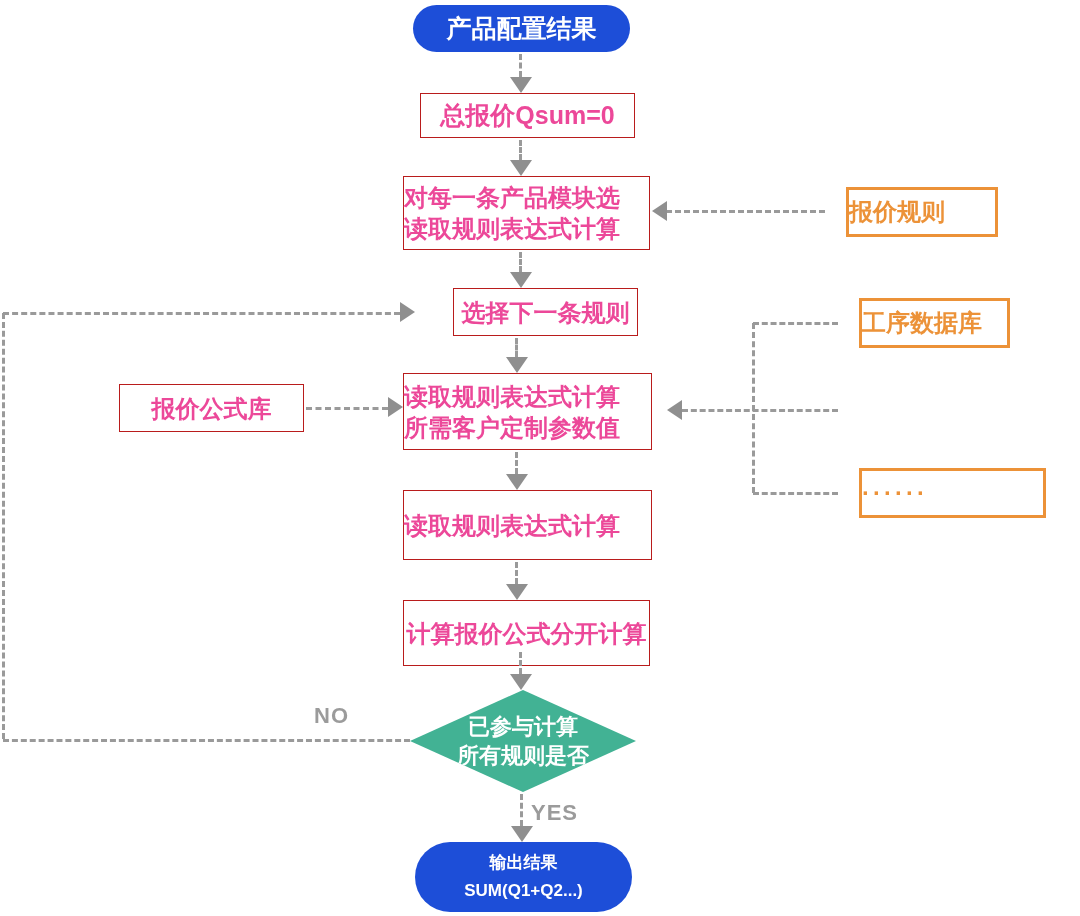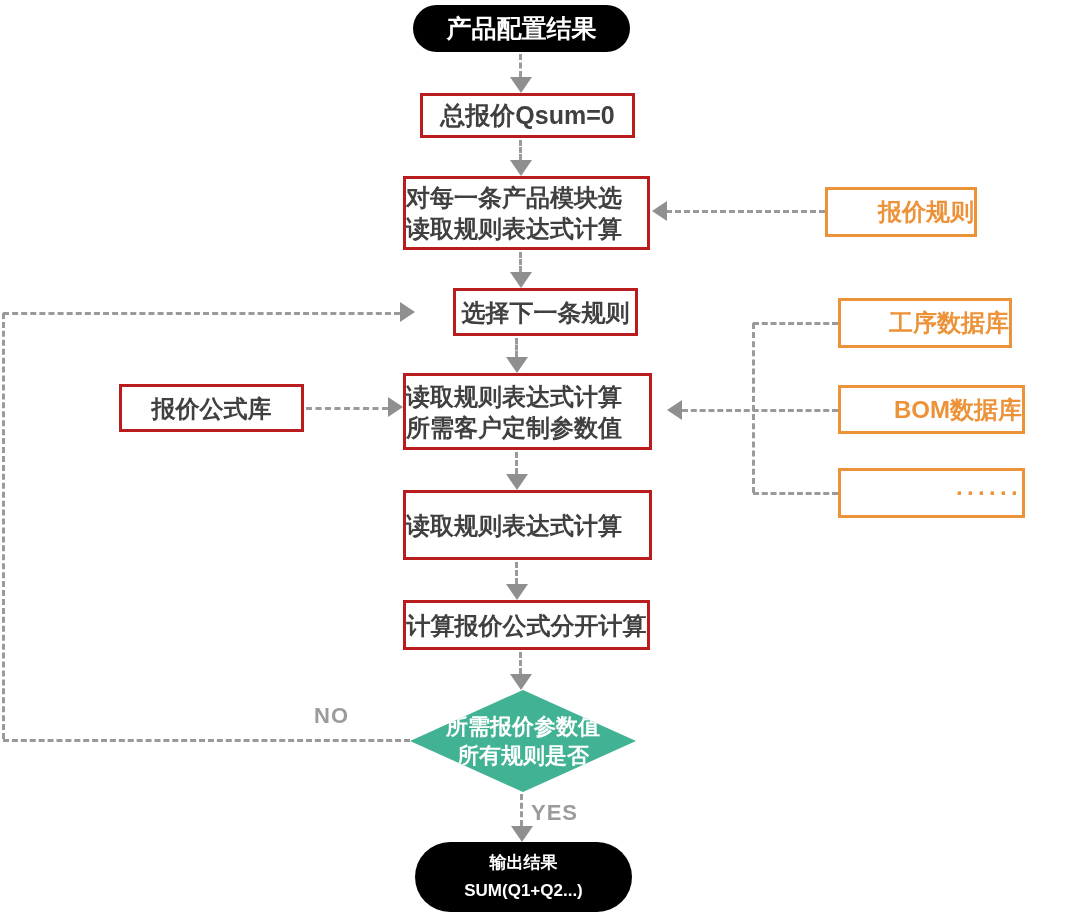--- a/index.html
+++ b/index.html
@@ -2,34 +2,34 @@
 <html><head>
 <meta charset="utf-8">
 <style>
   html,body{margin:0;padding:0;background:#ffffff;}
   #canvas{
     position:relative;width:1080px;height:916px;background:#ffffff;overflow:hidden;
     font-family:"Liberation Sans","DejaVu Sans",sans-serif;
   }
   
   .pill{
-    position:absolute;background:#000000;color:#ffffff;border-radius:36px;
+    position:absolute;background:#1d4ed8;color:#ffffff;border-radius:36px;
     display:flex;flex-direction:column;align-items:center;justify-content:center;
     font-weight:700;text-align:center;
   }
   .bluebox{
-    position:absolute;border:3px solid #b91c1c;color:#404040;background:#ffffff;
+    position:absolute;border:1px solid #b91c1c;color:#ec4899;background:#ffffff;
     font-weight:700;box-sizing:border-box;display:flex;flex-direction:column;justify-content:center;
   }
   .bluebox.center{align-items:center;text-align:center;}
   .bluebox.leftal{align-items:flex-start;text-align:left;}
   .orangebox{
     position:absolute;border:3px solid #EC9238;color:#EC9238;background:#ffffff;
-    font-weight:700;box-sizing:border-box;display:flex;align-items:center;justify-content:flex-end;
-    text-align:center;font-size:24px;
+    font-weight:700;box-sizing:border-box;display:flex;align-items:center;justify-content:flex-start;
+    text-align:center;font-size:24px;margin-left:21px;
   }
   .diamond{
     position:absolute;background:#42B294;color:#ffffff;
     clip-path:polygon(50% 0,100% 50%,50% 100%,0 50%);
     display:flex;flex-direction:column;align-items:center;justify-content:center;
     font-weight:700;font-size:22px;line-height:29px;text-align:center;
   }
   
   .vline{position:absolute;width:0;border-left:3px dashed #9A9A9A;}
   .hline{position:absolute;height:0;border-top:3px dashed #9A9A9A;}
@@ -85,54 +85,51 @@
     <span>报价公式库</span>
   </div>
   <div class="hline" style="left:306px;top:407px;width:82px;"></div>
   <div class="ah ah-right" style="left:388px;top:397px;"></div>
 
   <div class="bluebox leftal fs24" style="left:403px;top:373px;width:249px;height:77px;">
     <span>读取规则表达式计算</span>
     <span>所需客户定制参数值</span>
   </div>
 
-  <div class="orangebox" style="left:838px;top:298px;width:174px;height:50px;">
+  <div class="orangebox" style="left:838px;top:298px;width:151px;height:50px;">
     <span>工序数据库</span>
-  </div>
-  <div class="orangebox" style="left:838px;top:385px;width:187px;height:49px;">
-    <span>BOM数据库</span>
   </div>
   <div class="orangebox" style="left:838px;top:468px;width:187px;height:50px;letter-spacing:3px;">
     <span>······</span>
   </div>
   <div class="vline" style="left:752px;top:323px;height:170px;"></div>
   <div class="hline" style="left:753px;top:322px;width:85px;"></div>
   <div class="hline" style="left:682px;top:409px;width:156px;"></div>
   <div class="ah ah-left" style="left:667px;top:400px;"></div>
   <div class="hline" style="left:753px;top:492px;width:85px;"></div>
 
   <div class="vline" style="left:515px;top:452px;height:22px;"></div>
   <div class="ah ah-down" style="left:506px;top:474px;"></div>
 
   <div class="bluebox leftal fs24" style="left:403px;top:490px;width:249px;height:70px;">
     <span>读取规则表达式计算</span>
   </div>
 
   <div class="vline" style="left:515px;top:562px;height:22px;"></div>
   <div class="ah ah-down" style="left:506px;top:584px;"></div>
 
-  <div class="bluebox center fs24" style="left:403px;top:600px;width:247px;height:50px;">
+  <div class="bluebox center fs24" style="left:403px;top:600px;width:247px;height:66px;">
     <span>计算报价公式分开计算</span>
   </div>
 
   <div class="vline" style="left:519px;top:652px;height:22px;"></div>
   <div class="ah ah-down" style="left:510px;top:674px;"></div>
 
   <div class="diamond" style="left:410px;top:690px;width:226px;height:102px;">
-    <span>所需报价参数值</span>
+    <span>已参与计算</span>
     <span>所有规则是否</span>
   </div>
 
   <div class="hline" style="left:3px;top:739px;width:407px;"></div>
   <div class="vline" style="left:2px;top:313px;height:426px;"></div>
   <div class="hline" style="left:3px;top:312px;width:397px;"></div>
   <div class="ah ah-right" style="left:400px;top:302px;"></div>
   <div class="edge-label" style="left:314px;top:703px;">NO</div>
 
   <div class="vline" style="left:520px;top:794px;height:32px;"></div>

